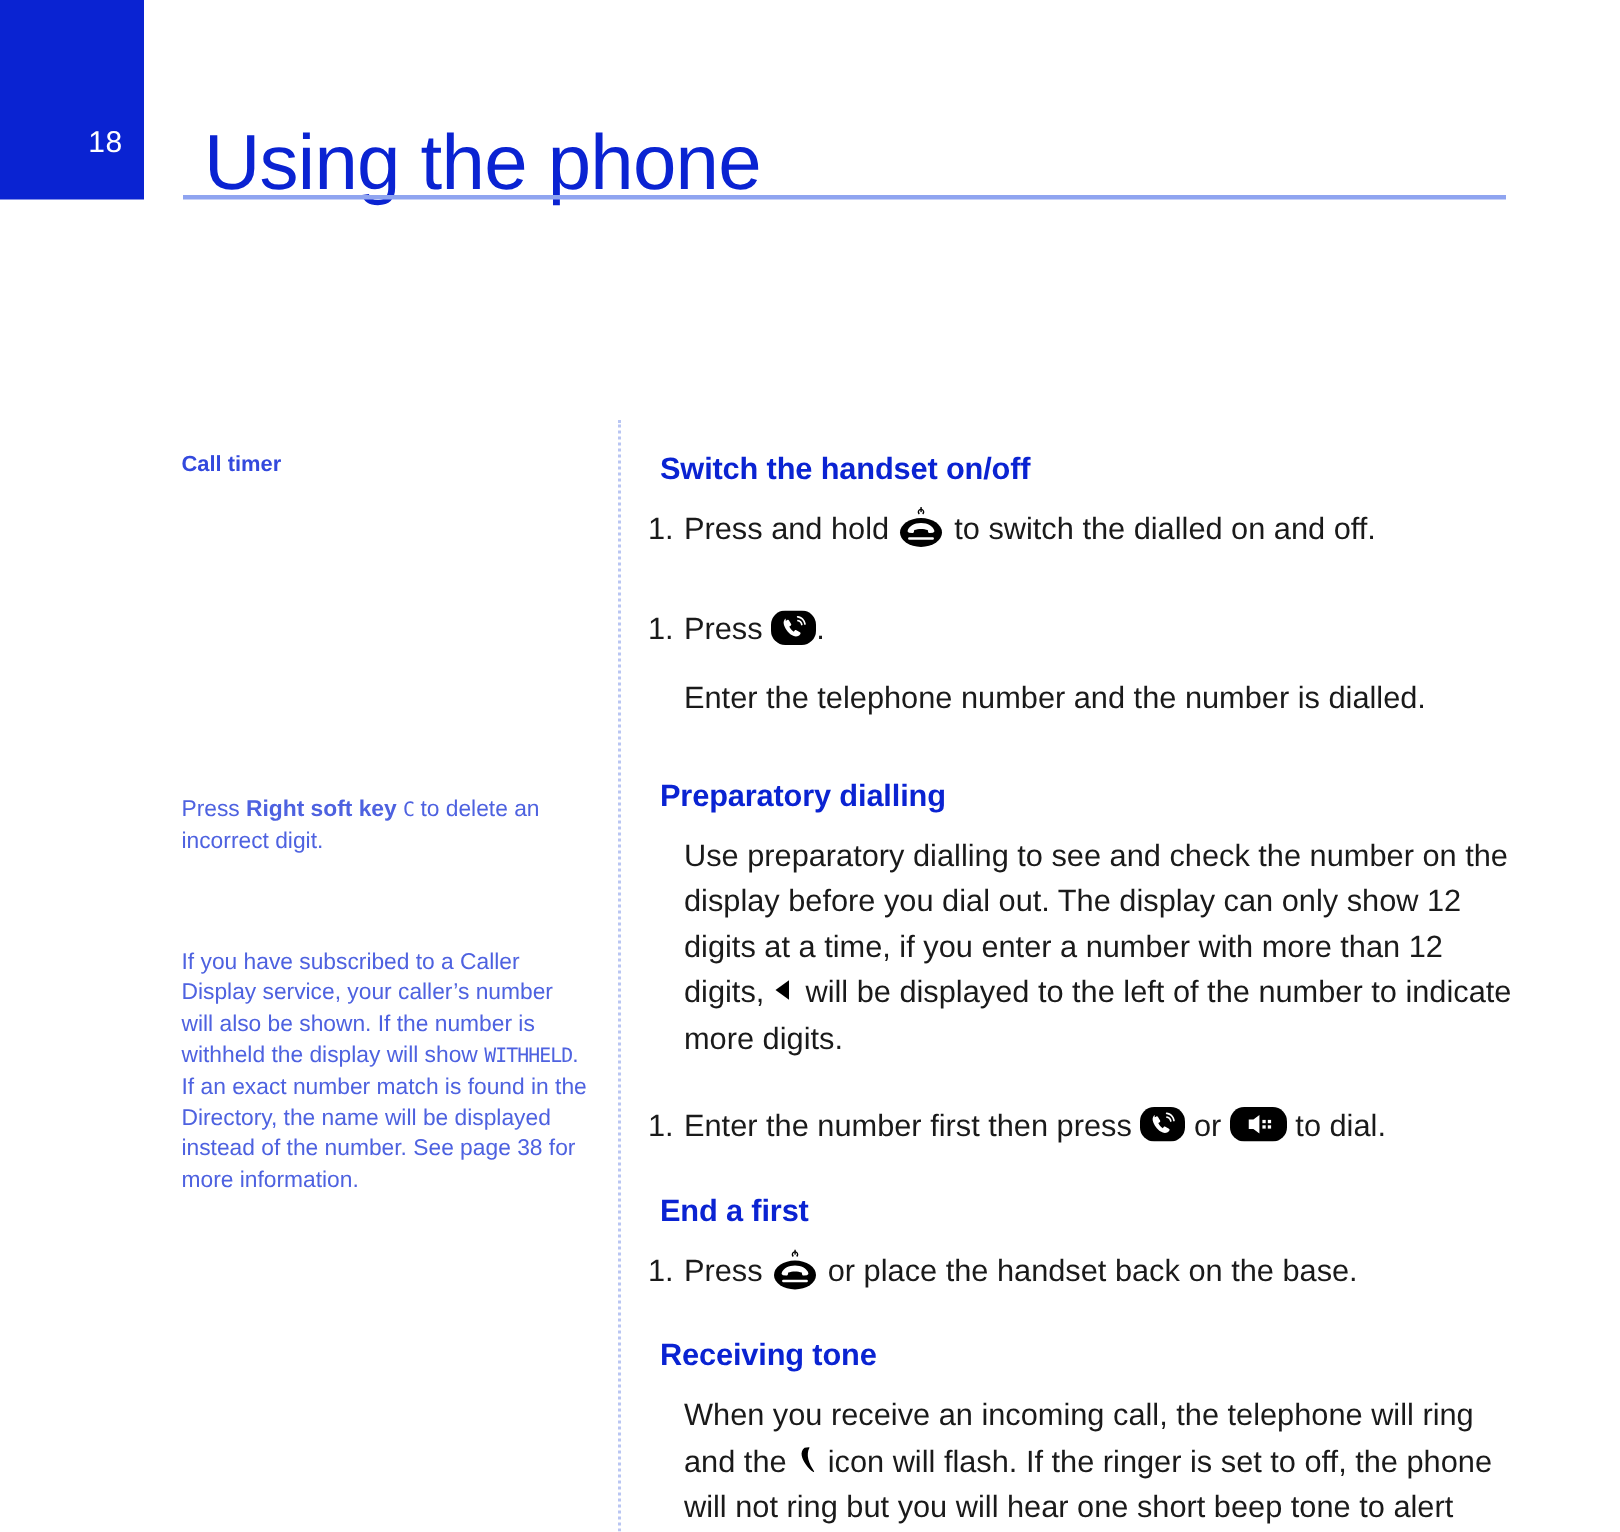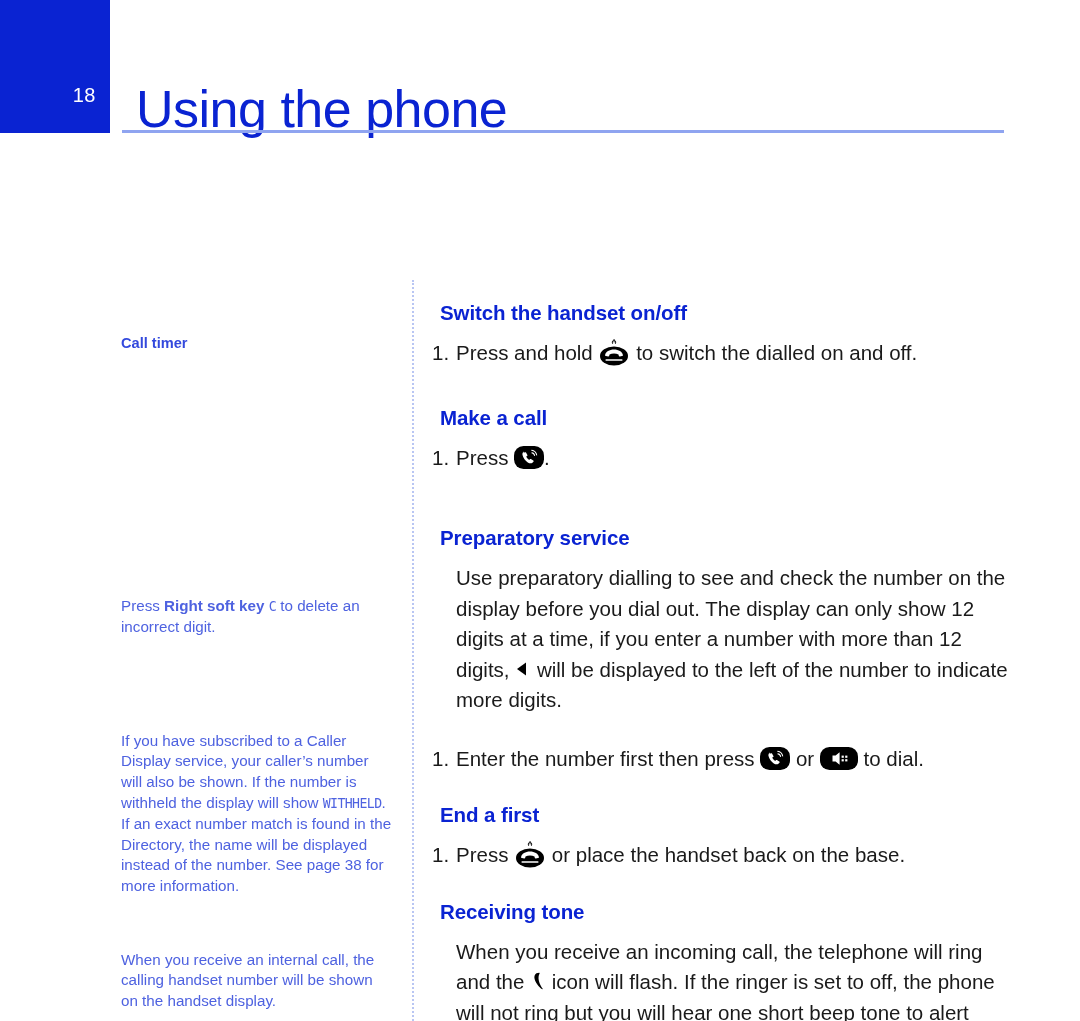--- a/index.html
+++ b/index.html
@@ -17,21 +17,21 @@
 
   
   .page-header {
     position: relative;
     height: 133px;
   }
   .page-number-block {
     position: absolute;
     left: 0;
     top: 0;
-    width: 110px;
+    width: 96px;
     height: 133px;
     background: #0a23d2;
     display: flex;
     align-items: flex-end;
     justify-content: flex-end;
     box-sizing: border-box;
     padding: 0 14px 28px 0;
   }
   .page-number {
     color: #ffffff;
@@ -76,21 +76,20 @@
   .sidebar {
     position: absolute;
     left: 121px;
     top: 167px;
     width: 272px;
   }
   .sidebar-block {
     color: #4e62e0;
     font-size: 15.2px;
     line-height: 20.6px;
-    margin-top: 33px;
   }
   .sidebar-heading {
     font-weight: bold;
     color: #3349dd;
     font-size: 14.6px;
     display: block;
     line-height: 20.6px;
   }
   .sidebar-spacer-a { height: 209px; }
   .sidebar-spacer-b { height: 60px; }
@@ -183,21 +182,20 @@
 
     <div class="sidebar-spacer-b"></div>
 
     <div class="sidebar-block">
       <span>If you have subscribed to a Caller Display service, your caller’s number will also be shown. If the number is withheld the display will show </span><span class="lcd">WITHHELD</span><span>. If an exact number match is found in the Directory, the name will be displayed instead of the number. See page 38 for more information.</span>
     </div>
 
     <div class="sidebar-spacer-c"></div>
 
     <div class="sidebar-block">
-      <span>When you receive an internal call, the calling handset number will be shown on the handset display.</span>
     </div>
 
   </aside>
 
   <main class="main">
 
     <h2 class="sec-heading">Switch the handset on/off</h2>
     <div class="numbered">
       <span class="num">1.</span>
       <span class="txt"><span>Press and hold </span><span class="ico ico-end"><svg viewBox="0 0 32 28">
@@ -206,35 +204,35 @@
                 <rect x="15.6" y="0" width="0.9" height="3.4"></rect>
                 <ellipse cx="16" cy="17" rx="14" ry="9.6"></ellipse>
                 <path fill="#fff" d="M16 10.6c-4.6 0-8.3 2.3-8.9 5.3-.1.6.3 1.1.9 1.2l2.1.3c.6.1 1.1-.3 1.2-.9l.2-1.1c1.3-.5 2.8-.8 4.5-.8s3.2.3 4.5.8l.2 1.1c.1.6.6 1 1.2.9l2.1-.3c.6-.1 1-.6.9-1.2-.6-3-4.3-5.3-8.9-5.3z"></path>
                 <rect fill="#fff" x="7.4" y="20.2" width="17.2" height="1.6" rx="0.8"></rect>
               </g>
             </svg></span><span> to switch the dialled on and off.</span></span>
     </div>
 
     <div class="gap-l"></div>
 
-    <h2 class="sec-heading">Make a call</h2>
     <div class="numbered">
       <span class="num">1.</span>
       <span class="txt"><span>Press </span><span class="ico ico-talk"><svg viewBox="0 0 30 23">
               <rect x="0" y="0" width="30" height="23" rx="9.5" fill="#000"></rect>
               <path fill="#fff" d="M9.8 5.4c-1.1.9-1.6 2.2-1.3 3.6.5 2.6 3 6 5.3 7.4 1.4.9 3 1.2 4.3.6.6-.3 1.1-.8 1.5-1.4.2-.4.1-.9-.3-1.1l-2.4-1.4c-.4-.2-.9-.1-1.1.2l-.6.8c-1.1-.6-2.5-2.3-3-3.5l.9-.5c.4-.2.5-.7.3-1.1l-1.4-2.4c-.2-.4-.7-.5-1.1-.3-.4.2-.8.4-1.1.6z"></path>
               <path fill="#fff" d="M17.2 4.2c0-.3.3-.6.6-.5 2.8.3 5 2.5 5.4 5.3 0 .3-.2.6-.5.6-.3 0-.6-.2-.6-.5-.3-2.3-2.1-4.1-4.4-4.3-.3 0-.5-.3-.5-.6z"></path>
               <path fill="#fff" d="M17.4 6.8c0-.3.2-.6.5-.6 1.7.2 3 1.5 3.2 3.2 0 .3-.2.6-.5.6-.3 0-.6-.2-.6-.5-.2-1.1-1-2-2.1-2.1-.3 0-.5-.3-.5-.6z"></path>
             </svg></span><span>.</span></span>
     </div>
     <div class="gap-s"></div>
+    <p class="para">Enter the telephone number and the number is dialled.</p>
 
     <div class="gap-l"></div>
 
-    <h2 class="sec-heading">Preparatory service</h2>
+    <h2 class="sec-heading">Preparatory dialling</h2>
     <p class="para"><span>Use preparatory dialling to see and check the number on the display before you dial out. The display can only show 12 digits at a time, if you enter a number with more than 12 digits, </span><span class="ico ico-tri"><svg viewBox="0 0 16 20">
             <polygon points="11,3.5 11,16.5 2,10" fill="#000"></polygon>
           </svg></span><span> will be displayed to the left of the number to indicate more digits.</span></p>
     <div class="gap-m"></div>
     <div class="numbered">
       <span class="num">1.</span>
       <span class="txt"><span>Enter the number first then press </span><span class="ico ico-talk"><svg viewBox="0 0 30 23">
               <rect x="0" y="0" width="30" height="23" rx="9.5" fill="#000"></rect>
               <path fill="#fff" d="M9.8 5.4c-1.1.9-1.6 2.2-1.3 3.6.5 2.6 3 6 5.3 7.4 1.4.9 3 1.2 4.3.6.6-.3 1.1-.8 1.5-1.4.2-.4.1-.9-.3-1.1l-2.4-1.4c-.4-.2-.9-.1-1.1.2l-.6.8c-1.1-.6-2.5-2.3-3-3.5l.9-.5c.4-.2.5-.7.3-1.1l-1.4-2.4c-.2-.4-.7-.5-1.1-.3-.4.2-.8.4-1.1.6z"></path>
               <path fill="#fff" d="M17.2 4.2c0-.3.3-.6.6-.5 2.8.3 5 2.5 5.4 5.3 0 .3-.2.6-.5.6-.3 0-.6-.2-.6-.5-.3-2.3-2.1-4.1-4.4-4.3-.3 0-.5-.3-.5-.6z"></path>

